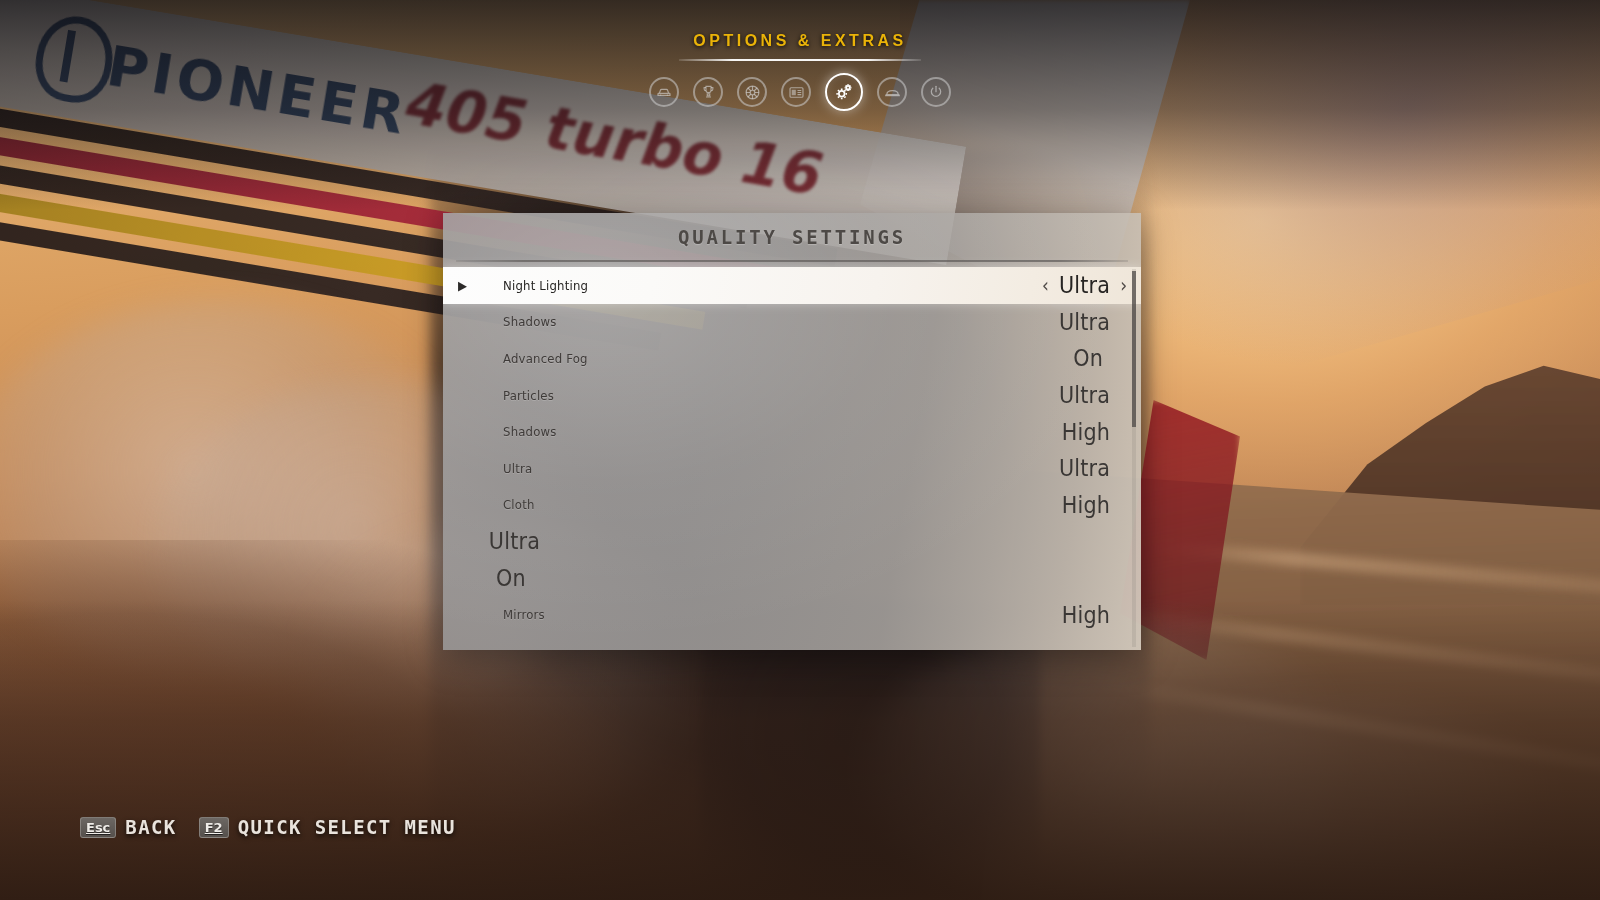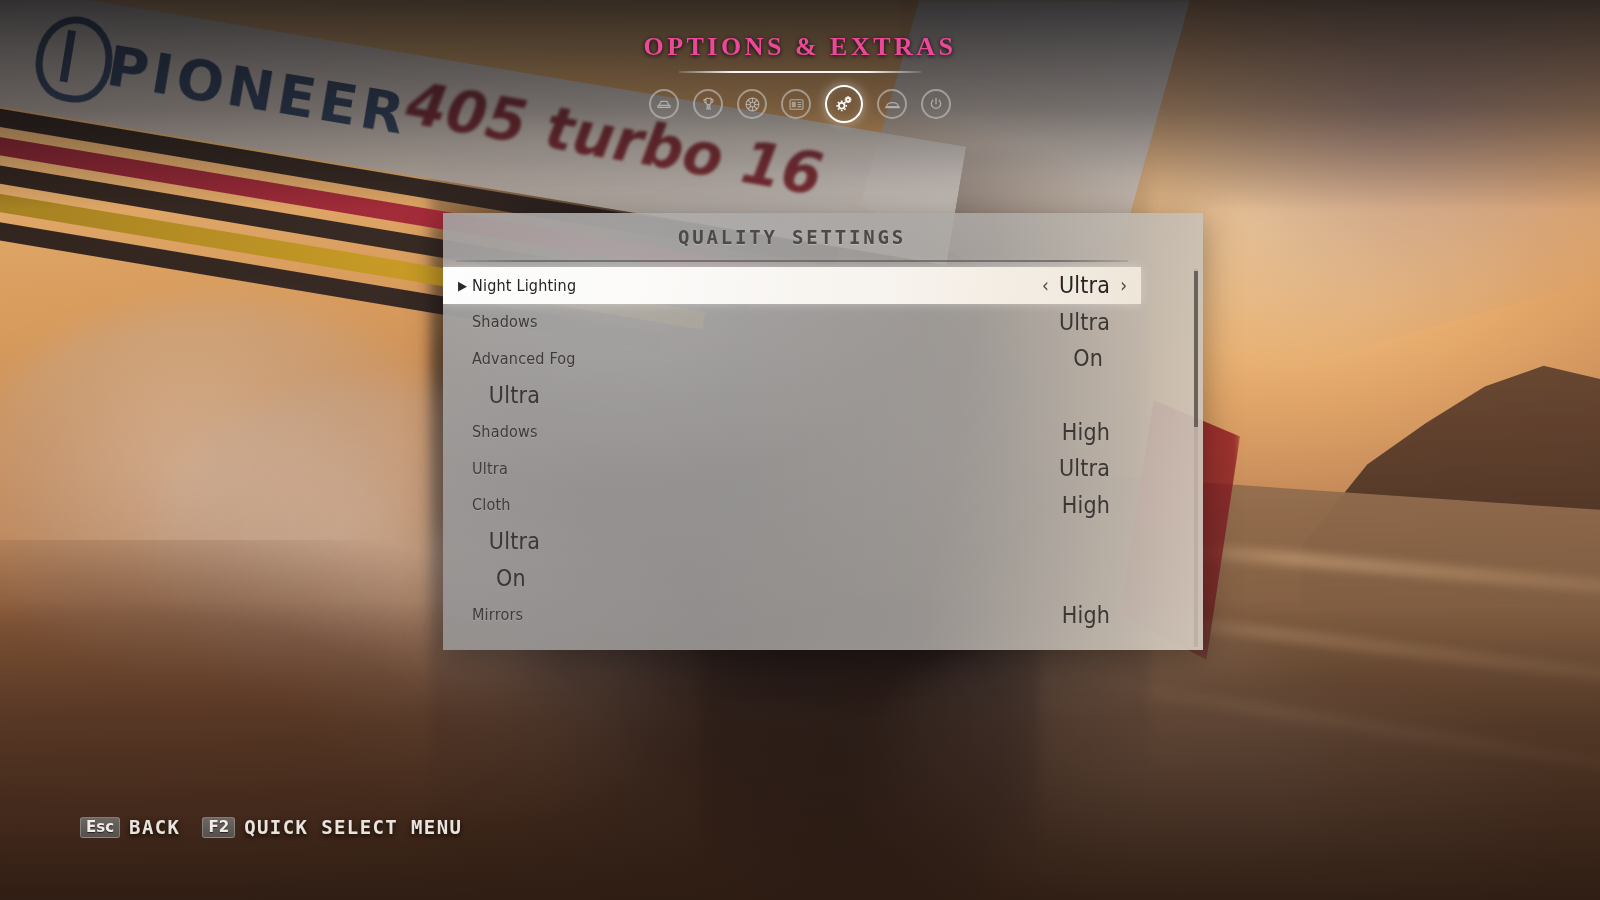--- a/index.html
+++ b/index.html
@@ -157,24 +157,24 @@
   .top-shade {
     position: absolute; left: 0; top: 0; width: 1600px; height: 210px;
     background: linear-gradient(180deg, rgba(8,8,12,0.80) 0%, rgba(8,8,12,0.48) 52%, rgba(8,8,12,0.0) 100%);
     pointer-events: none;
   }
   .header {
     position: absolute; left: 0; top: 32px; width: 1600px;
     display: flex; flex-direction: column; align-items: center;
   }
   .header-title {
-    font-family: Liberation Serif, serif;
-    font-size: 26px; font-weight: bold;
+    font-family: Liberation Sans, sans-serif;
+    font-size: 16px; font-weight: bold;
     letter-spacing: 3.5px;
-    color: #ec4899;
+    color: #eab308;
     text-shadow: 0 1px 4px rgba(0,0,0,.9);
   }
   .header-rule {
     margin-top: 9px;
     width: 242px; height: 2px;
     background: linear-gradient(90deg, rgba(255,255,255,0.12) 0%, rgba(255,255,255,0.95) 22%, rgba(255,255,255,0.95) 78%, rgba(255,255,255,0.12) 100%);
   }
   .tabrow {
     margin-top: 12px;
     display: flex; align-items: center; gap: 14px;
@@ -191,21 +191,21 @@
   .tab-icon.selected {
     width: 38px; height: 38px;
     border: 2.6px solid #ffffff;
     color: #ffffff;
     box-shadow: 0 0 12px rgba(255,255,255,0.45), inset 0 0 8px rgba(255,255,255,0.12);
   }
 
   
   .panel {
     position: absolute;
-    left: 443px; top: 213px; width: 760px; height: 437px;
+    left: 443px; top: 213px; width: 698px; height: 437px;
     background: linear-gradient(100deg,
         rgba(152,150,150,0.90) 0%,
         rgba(158,156,155,0.88) 38%,
         rgba(168,164,160,0.88) 66%,
         rgba(196,188,178,0.90) 88%,
         rgba(214,205,192,0.92) 100%);
     box-shadow: 0 6px 34px rgba(0,0,0,0.35);
     overflow: hidden;
   }
   .panel-sheen {
@@ -237,24 +237,25 @@
     box-sizing: border-box;
     font-family: "DejaVu Sans Condensed", "DejaVu Sans", sans-serif;
   }
   .row .caret {
     width: 14px; font-size: 13px; color: #2c2a29; line-height: 1;
     visibility: hidden;
   }
   .row.active .caret { visibility: visible; }
   .row .label {
     flex: 1;
-    font-size: 16px;
+    font-size: 13px;
     color: #3f3b39;
     letter-spacing: .2px;
     text-shadow: 0 1px 0 rgba(255,255,255,.16);
+    margin-left: 31px;
   }
   .row .valwrap {
     display: flex; align-items: center; gap: 10px;
     color: #3a3735;
   }
   .row .value {
     font-size: 23px;
     letter-spacing: .2px;
     min-width: 44px;
     text-align: center;
@@ -294,23 +295,24 @@
   }
   .keycap {
     min-width: 22px; height: 21px;
     padding: 0 5px;
     box-sizing: border-box;
     background: linear-gradient(180deg, #6c6763 0%, #55504c 100%);
     border: 1px solid rgba(180,175,170,0.45);
     border-radius: 3px;
     display: flex; align-items: center; justify-content: center;
     font-family: "DejaVu Sans", sans-serif;
-    font-size: 15px; font-weight: bold;
+    font-size: 13px; font-weight: bold;
     color: #efece8;
     text-shadow: 0 1px 1px rgba(0,0,0,.6);
+    text-decoration: underline;
   }
   .hint-text {
     font-family: "DejaVu Sans Mono", monospace;
     font-size: 19px; font-weight: bold; letter-spacing: 1.4px;
     color: #e9e3dc;
     text-shadow: 0 2px 5px rgba(0,0,0,.8);
   }
 </style>
 </head>
 <body>
@@ -452,20 +454,21 @@
           <span class="caret">▶</span>
           <span class="label">Advanced Fog</span>
           <span class="valwrap">
             <span class="arrow">‹</span>
             <span class="value">On</span>
             <span class="arrow">›</span>
           </span>
         </div>
         <div class="row">
           <span class="caret">▶</span>
+          <span class="label">Particles</span>
           <span class="valwrap">
             <span class="arrow">‹</span>
             <span class="value">Ultra</span>
             <span class="arrow">›</span>
           </span>
         </div>
         <div class="row">
           <span class="caret">▶</span>
           <span class="label">Shadows</span>
           <span class="valwrap">

